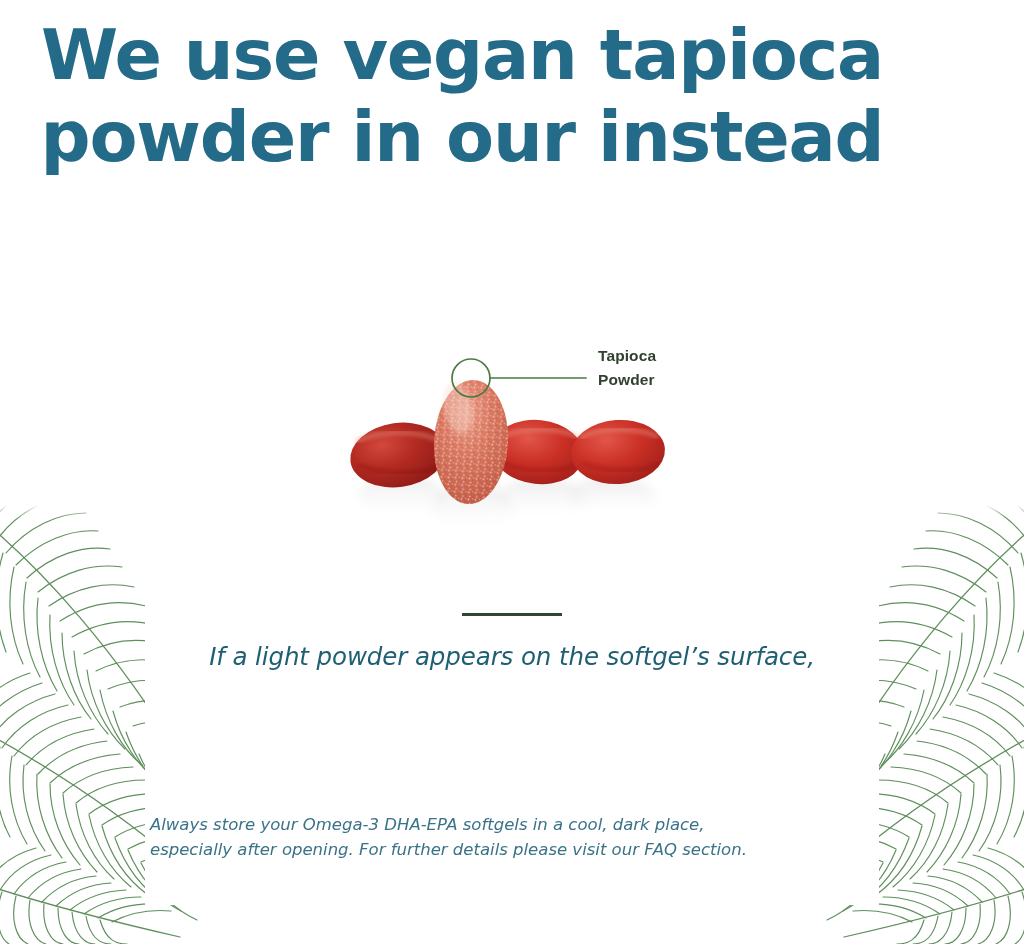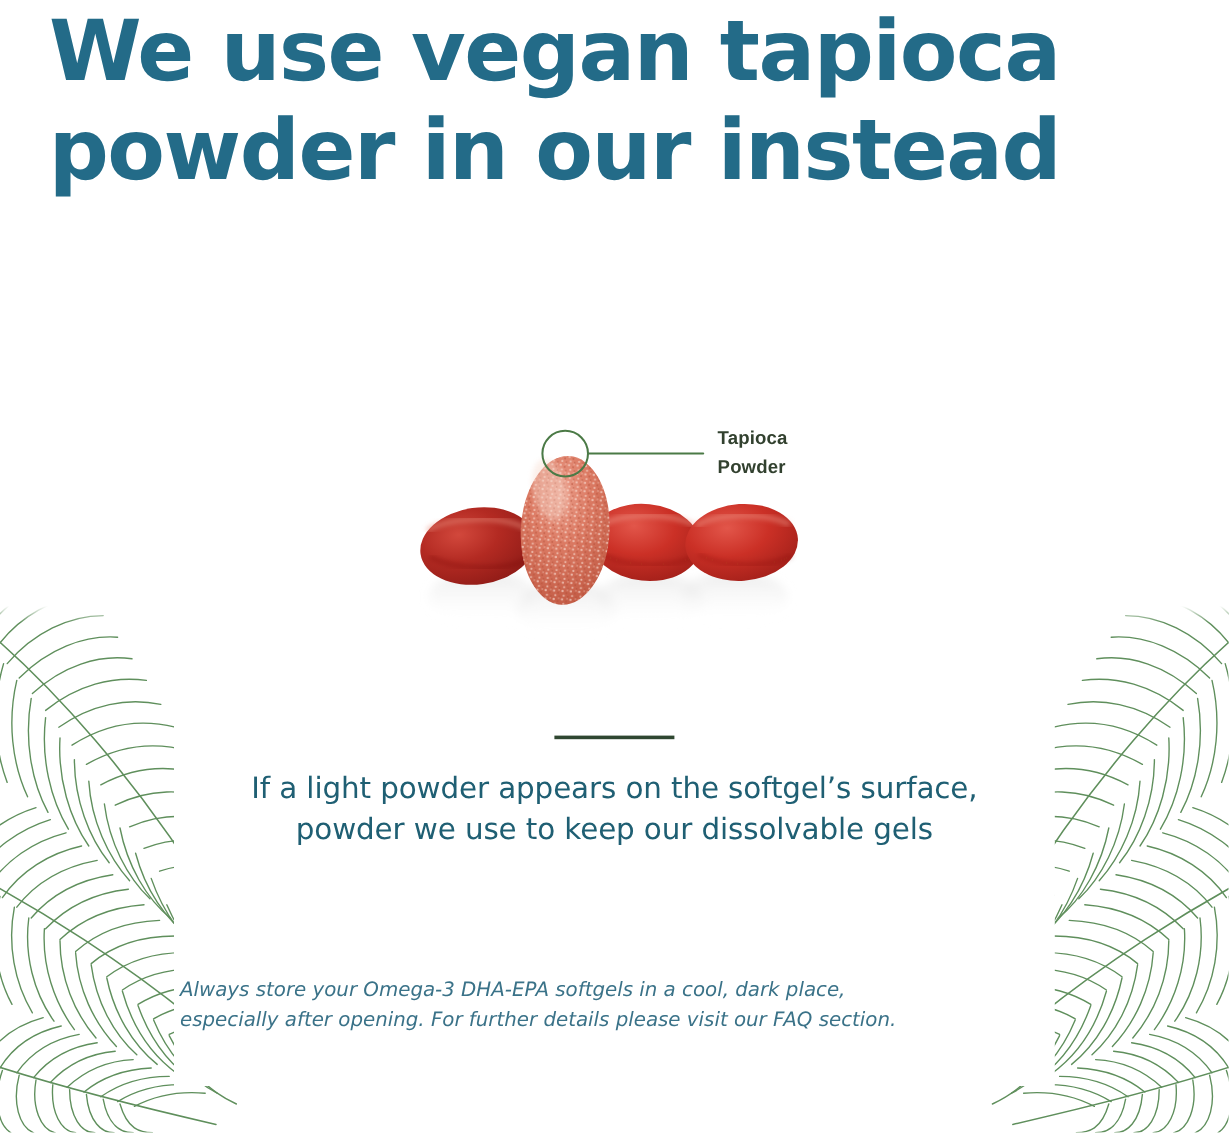--- a/index.html
+++ b/index.html
@@ -5,21 +5,21 @@
   * { margin:0; padding:0; box-sizing:border-box; }
   html, body { background:#ffffff; }
   body {
     width:1024px; height:944px; position:relative; overflow:hidden;
     font-family:"Liberation Sans", sans-serif;
     -webkit-font-smoothing:antialiased;
   }
 
   
   .headline {
-    position:absolute; left:0; top:0; width:924px;
+    position:absolute; left:0; top:12px; width:924px;
     padding-top:2px;
     text-align:center;
     color:#236b88;
     font-weight:700;
     font-size:70px;
     line-height:82px;
     letter-spacing:-1.2px;
     font-family:"DejaVu Sans", sans-serif;
   }
   .headline .hl-line { display:block; white-space:nowrap; }
@@ -45,21 +45,21 @@
     pointer-events:none;
   }
 
   
   .product-shot {
     position:absolute; left:330px; top:330px; width:400px; height:250px;
   }
 
   
   .callout-label {
-    position:absolute; left:598px; top:354px;
+    position:absolute; left:598px; top:344px;
     color:#32412f;
     font-weight:700;
     font-size:15.5px;
     line-height:24px;
     letter-spacing:.1px;
     font-family:"Liberation Sans", sans-serif;
   }
 
   
   .divider {
@@ -69,20 +69,21 @@
 
   
   .body-copy {
     position:absolute; left:160px; top:640px; width:704px;
     text-align:center;
     color:#1f5f73;
     font-size:24.5px;
     line-height:34px;
     letter-spacing:-.1px;
     font-family:"DejaVu Sans", sans-serif;
+    font-style:italic;
   }
   .body-copy .bc-line { display:block; white-space:nowrap; }
 
   
   .footnote {
     position:absolute; left:150px; top:812px; width:724px;
     text-align:left;
     color:#3a7288;
     font-style:italic;
     font-size:16.5px;
@@ -289,19 +290,18 @@
 
 <div class="callout-label">
   <span>Tapioca</span><br>
   <span>Powder</span>
 </div>
 
 <div class="divider"></div>
 
 <p class="body-copy">
   <span class="bc-line">If a light powder appears on the softgel’s surface,</span>
-  <span class="bc-line">powder we use to keep our dissolvable gels</span>
 </p>
 
 <p class="footnote">
   <span class="fn-line">Always store your Omega-3 DHA-EPA softgels in a cool, dark place,</span>
   <span class="fn-line">especially after opening. For further details please visit our FAQ section.</span>
 </p>
 
 </body></html>

